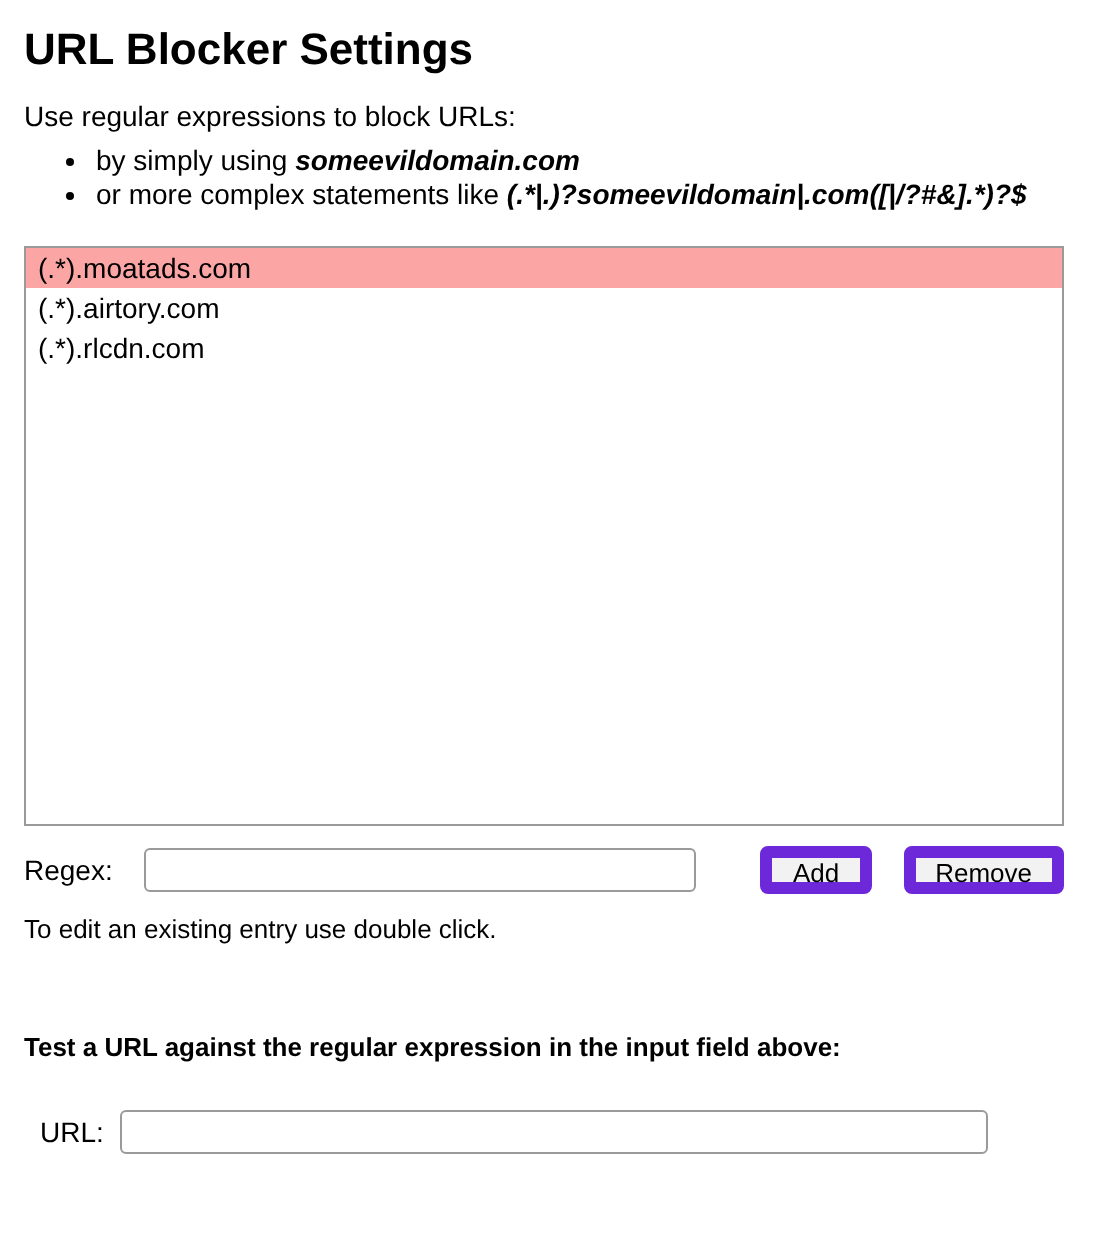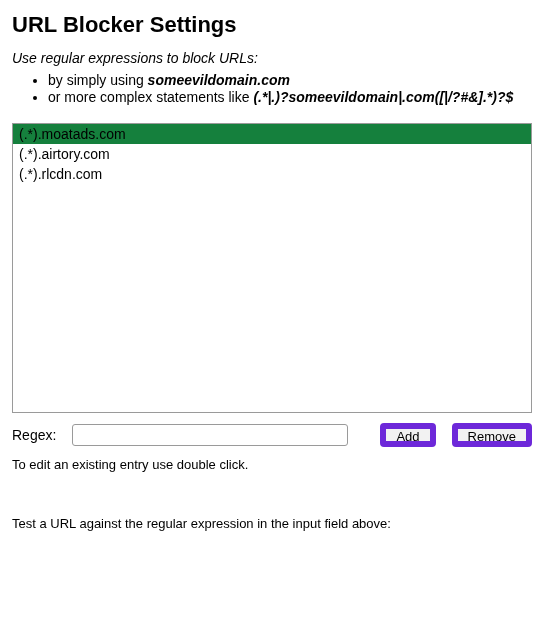--- a/index.html
+++ b/index.html
@@ -14,21 +14,20 @@
       background: #fff;
       width: 558px;
     }
     h1 {
       font-size: 22px;
       font-weight: 800;
       margin: 0 0 12px 0;
     }
     .intro {
       margin: 4px 0 6px 0;
-      font-style: italic;
     }
     ul.examples {
       margin: 4px 0 18px 0;
       padding-left: 36px;
     }
     ul.examples li {
       margin: 1px 0;
       list-style-type: disc;
     }
     .bold-code {
@@ -45,21 +44,21 @@
       margin-left: 0;
     }
     .list-row {
       padding: 1px 6px;
       font-size: 14px;
       line-height: 18px;
       cursor: default;
       user-select: none;
     }
     .list-row.selected {
-      background: #15803d;
+      background: #fca5a5;
     }
     .regex-row {
       display: flex;
       align-items: center;
       gap: 16px;
       margin-top: 10px;
       width: 520px;
     }
     .regex-row label {
       flex: 0 0 auto;
@@ -85,21 +84,21 @@
       cursor: pointer;
     }
     .hint {
       margin-top: 10px;
       font-size: 13px;
     }
     .test-block {
       margin-top: 44px;
     }
     .test-title {
-      font-weight: 400;
+      font-weight: 700;
       font-size: 13px;
       margin-bottom: 24px;
     }
     .test-row {
       display: flex;
       align-items: center;
       gap: 8px;
       padding-left: 8px;
       margin-bottom: 4px;
     }
@@ -147,13 +146,17 @@
   <input type="text" class="regex-input" value="" style="">
   <div class="spacer"></div>
   <button class="btn">Add</button>
   <button class="btn">Remove</button>
 </div>
 
 <p class="hint">To edit an existing entry use double click.</p>
 
 <div class="test-block">
   <div class="test-title">Test a URL against the regular expression in the input field above:</div>
+  <div class="test-row">
+    <label>URL:</label>
+    <input type="text" class="url-input" value="" style="">
+  </div>
 </div>
 
 </body></html>

